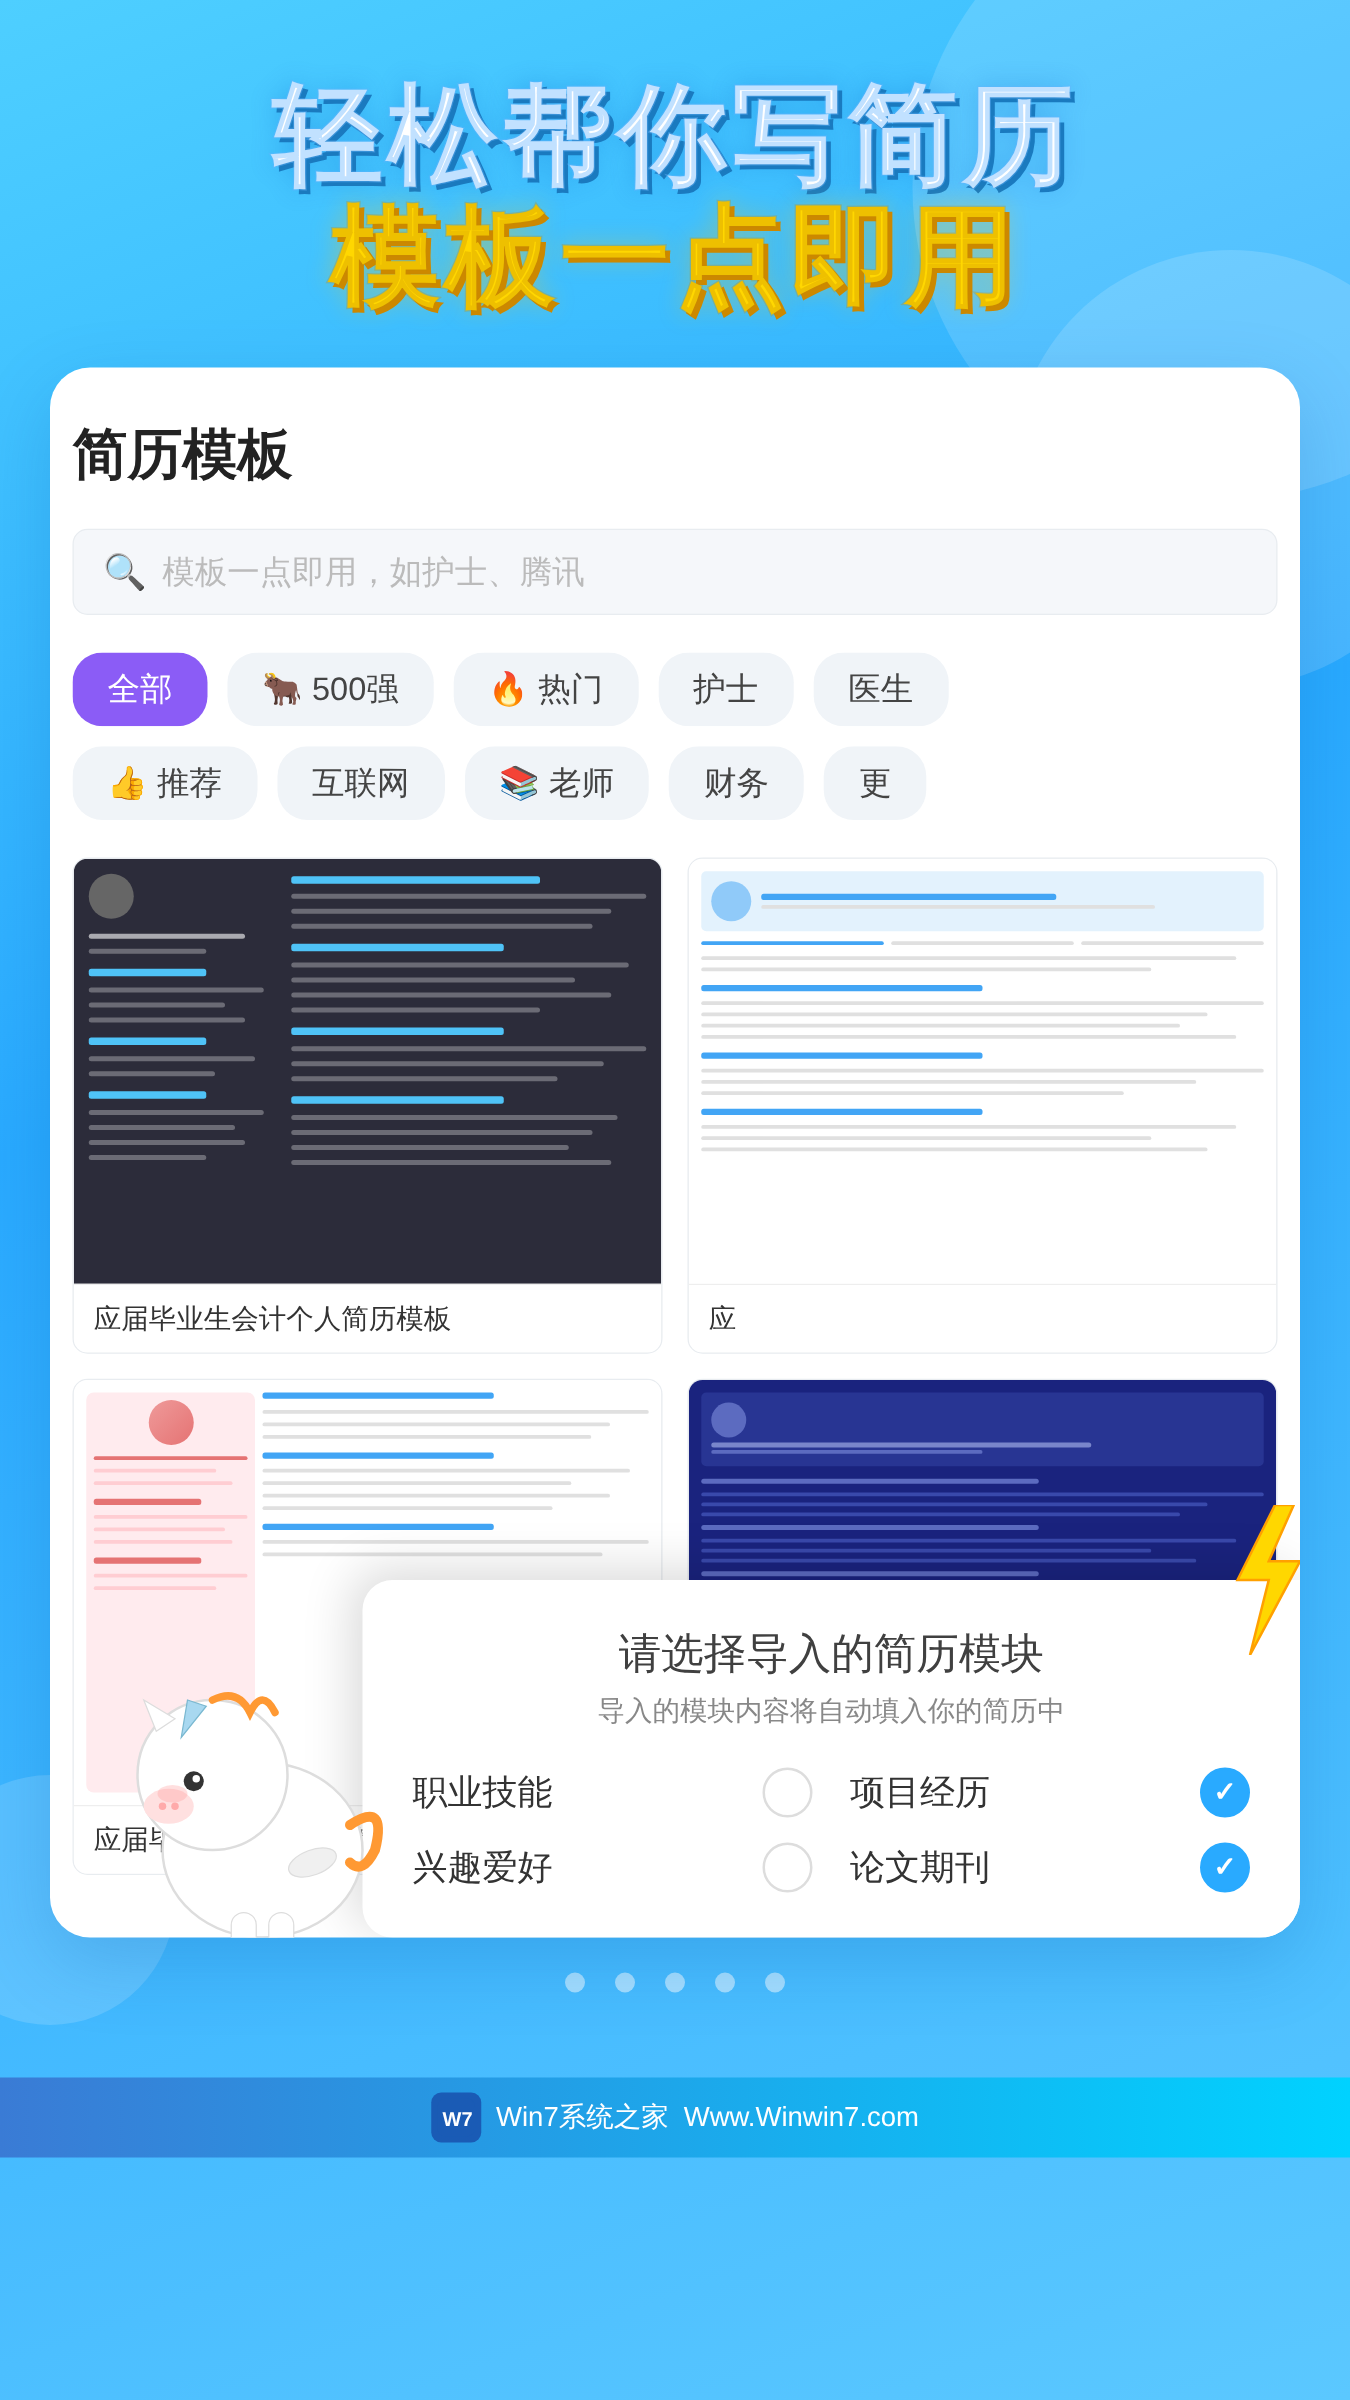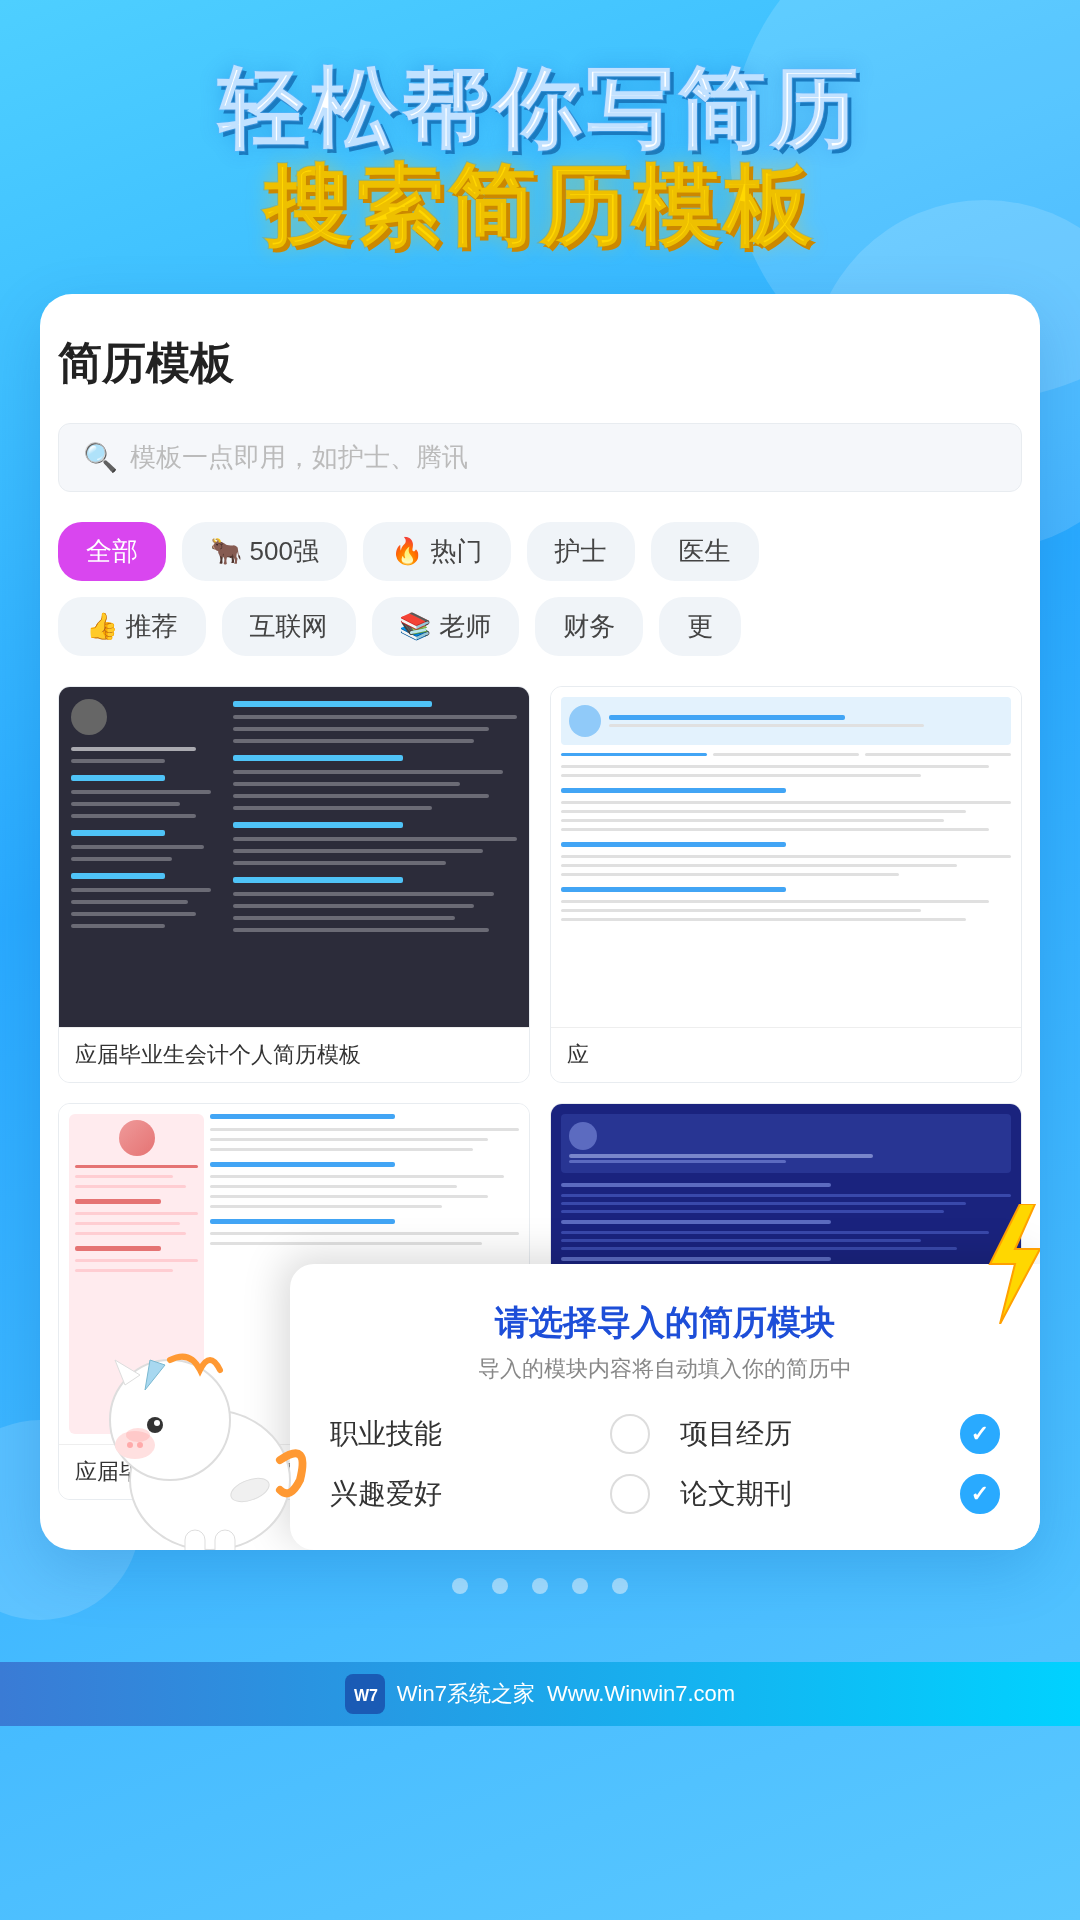--- a/index.html
+++ b/index.html
@@ -104,21 +104,21 @@
       padding: 12px 28px;
       border-radius: 24px;
       font-size: 26px;
       font-weight: 500;
       white-space: nowrap;
       background: #f0f4f8;
       color: #444;
       border: none;
     }
     .tag.active {
-      background: #d946ef;
+      background: #8b5cf6;
       color: white;
     }
     .filter-tags-row2 {
       display: flex;
       gap: 16px;
       margin-bottom: 30px;
       flex-wrap: nowrap;
       overflow: hidden;
     }
 
@@ -263,22 +263,22 @@
       background: white;
       border-radius: 24px 0 24px 24px;
       padding: 36px 40px;
       box-shadow: -8px -8px 40px rgba(0,0,0,0.15);
       z-index: 10;
     }
 
     .dialog-title {
       text-align: center;
       font-size: 34px;
-      font-weight: 700;
-      color: #1d4ed8;
+      font-weight: 400;
+      color: #404040;
       margin-bottom: 8px;
     }
     .dialog-subtitle {
       text-align: center;
       font-size: 22px;
       color: #888;
       margin-bottom: 30px;
     }
 
     .module-grid {
@@ -377,21 +377,21 @@
 <body>
 
 <div class="bg-circle bg-circle-1"></div>
 <div class="bg-circle bg-circle-2"></div>
 <div class="bg-circle bg-circle-3"></div>
 
 <div class="content-wrapper">
 
   <div class="hero-title">
     <span class="hero-title-line1">轻松帮你写简历</span>
-    <span class="hero-title-line2">搜索简历模板</span>
+    <span class="hero-title-line2">模板一点即用</span>
   </div>
 
   <div class="main-card">
 
     <div class="card-title">简历模板</div>
 
     <div class="search-bar">
       <span class="search-icon-wrap">🔍</span>
       <span class="search-placeholder">模板一点即用，如护士、腾讯</span>
     </div>

